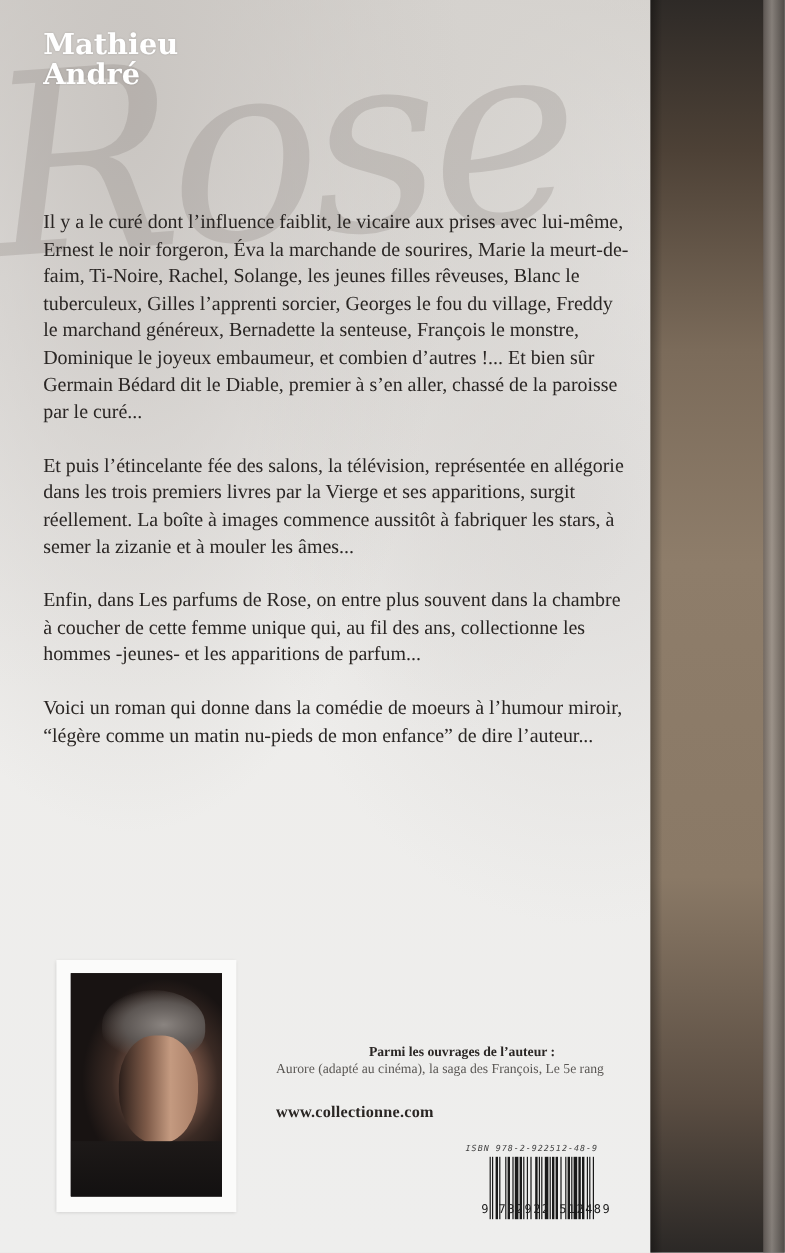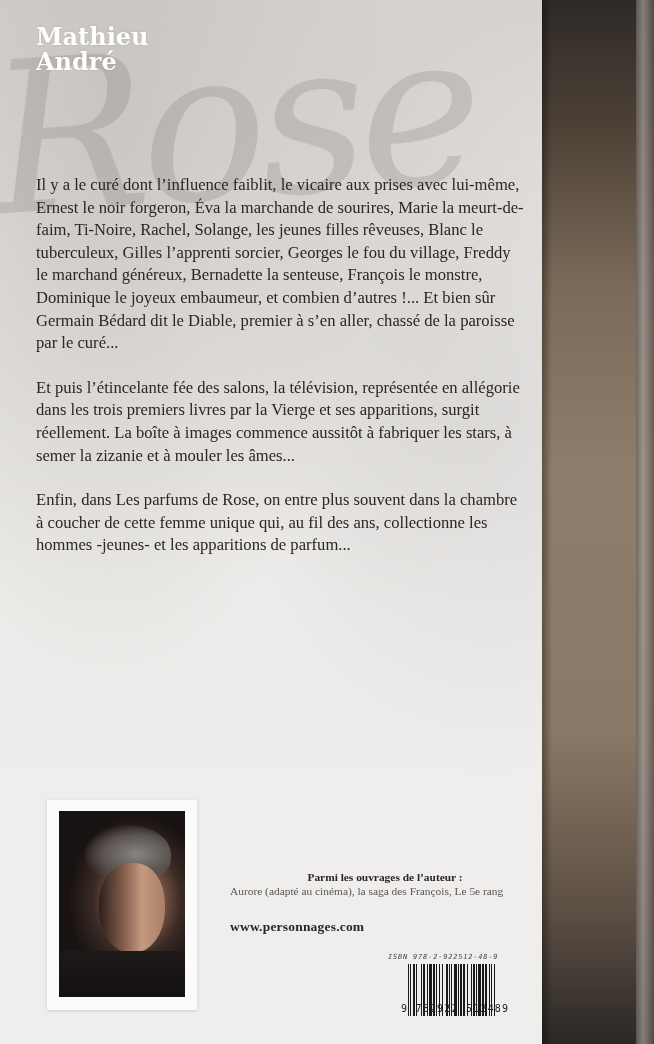--- a/index.html
+++ b/index.html
@@ -112,36 +112,37 @@
   <div class="author">
     <div>Mathieu</div>
     <div>André</div>
   </div>
 
 
   <div class="blurb">
     <p>Il y a le curé dont l’influence faiblit, le vicaire aux prises avec lui-même, Ernest le noir forgeron, Éva la marchande de sourires, Marie la meurt-de-faim, Ti-Noire, Rachel, Solange, les jeunes filles rêveuses, Blanc le tuberculeux, Gilles l’apprenti sorcier, Georges le fou du village, Freddy le marchand généreux, Bernadette la senteuse, François le monstre, Dominique le joyeux embaumeur, et combien d’autres !... Et bien sûr Germain Bédard dit le Diable, premier à s’en aller, chassé de la paroisse par le curé...</p>
     <p>Et puis l’étincelante fée des salons, la télévision, représentée en allégorie dans les trois premiers livres par la Vierge et ses apparitions, surgit réellement. La boîte à images commence aussitôt à fabriquer les stars, à semer la zizanie et à mouler les âmes...</p>
     <p>Enfin, dans Les parfums de Rose, on entre plus souvent dans la chambre à coucher de cette femme unique qui, au fil des ans, collectionne les hommes -jeunes- et les apparitions de parfum...</p>
+    <p>Voici un roman qui donne dans la comédie de moeurs à l’humour miroir, “légère comme un matin nu-pieds de mon enfance” de dire l’auteur...</p>
   </div>
 
   <div class="photo-frame">
     <div class="photo">
       <div class="hair"></div>
       <div class="face"></div>
       <div class="body"></div>
     </div>
   </div>
 
   <div class="works">
     <div class="works-heading">Parmi les ouvrages de l’auteur :</div>
     <div>Aurore (adapté au cinéma), la saga des François, Le 5e rang</div>
   </div>
 
-  <div class="website">www.personnages.com</div>
+  <div class="website">www.collectionne.com</div>
 
   <div class="isbn-label">ISBN 978-2-922512-48-9</div>
   <div class="barcode" id="barcode">
       <span style="width: 1.05px; background: rgb(26, 26, 26);"></span>
       <span style="width: 1.05px; background: transparent;"></span>
       <span style="width: 1.05px; background: rgb(26, 26, 26);"></span>
       <span style="width: 2.1px; background: transparent;"></span>
       <span style="width: 2.1px; background: rgb(26, 26, 26);"></span>
       <span style="width: 1.05px; background: transparent;"></span>
       <span style="width: 1.05px; background: rgb(26, 26, 26);"></span>

